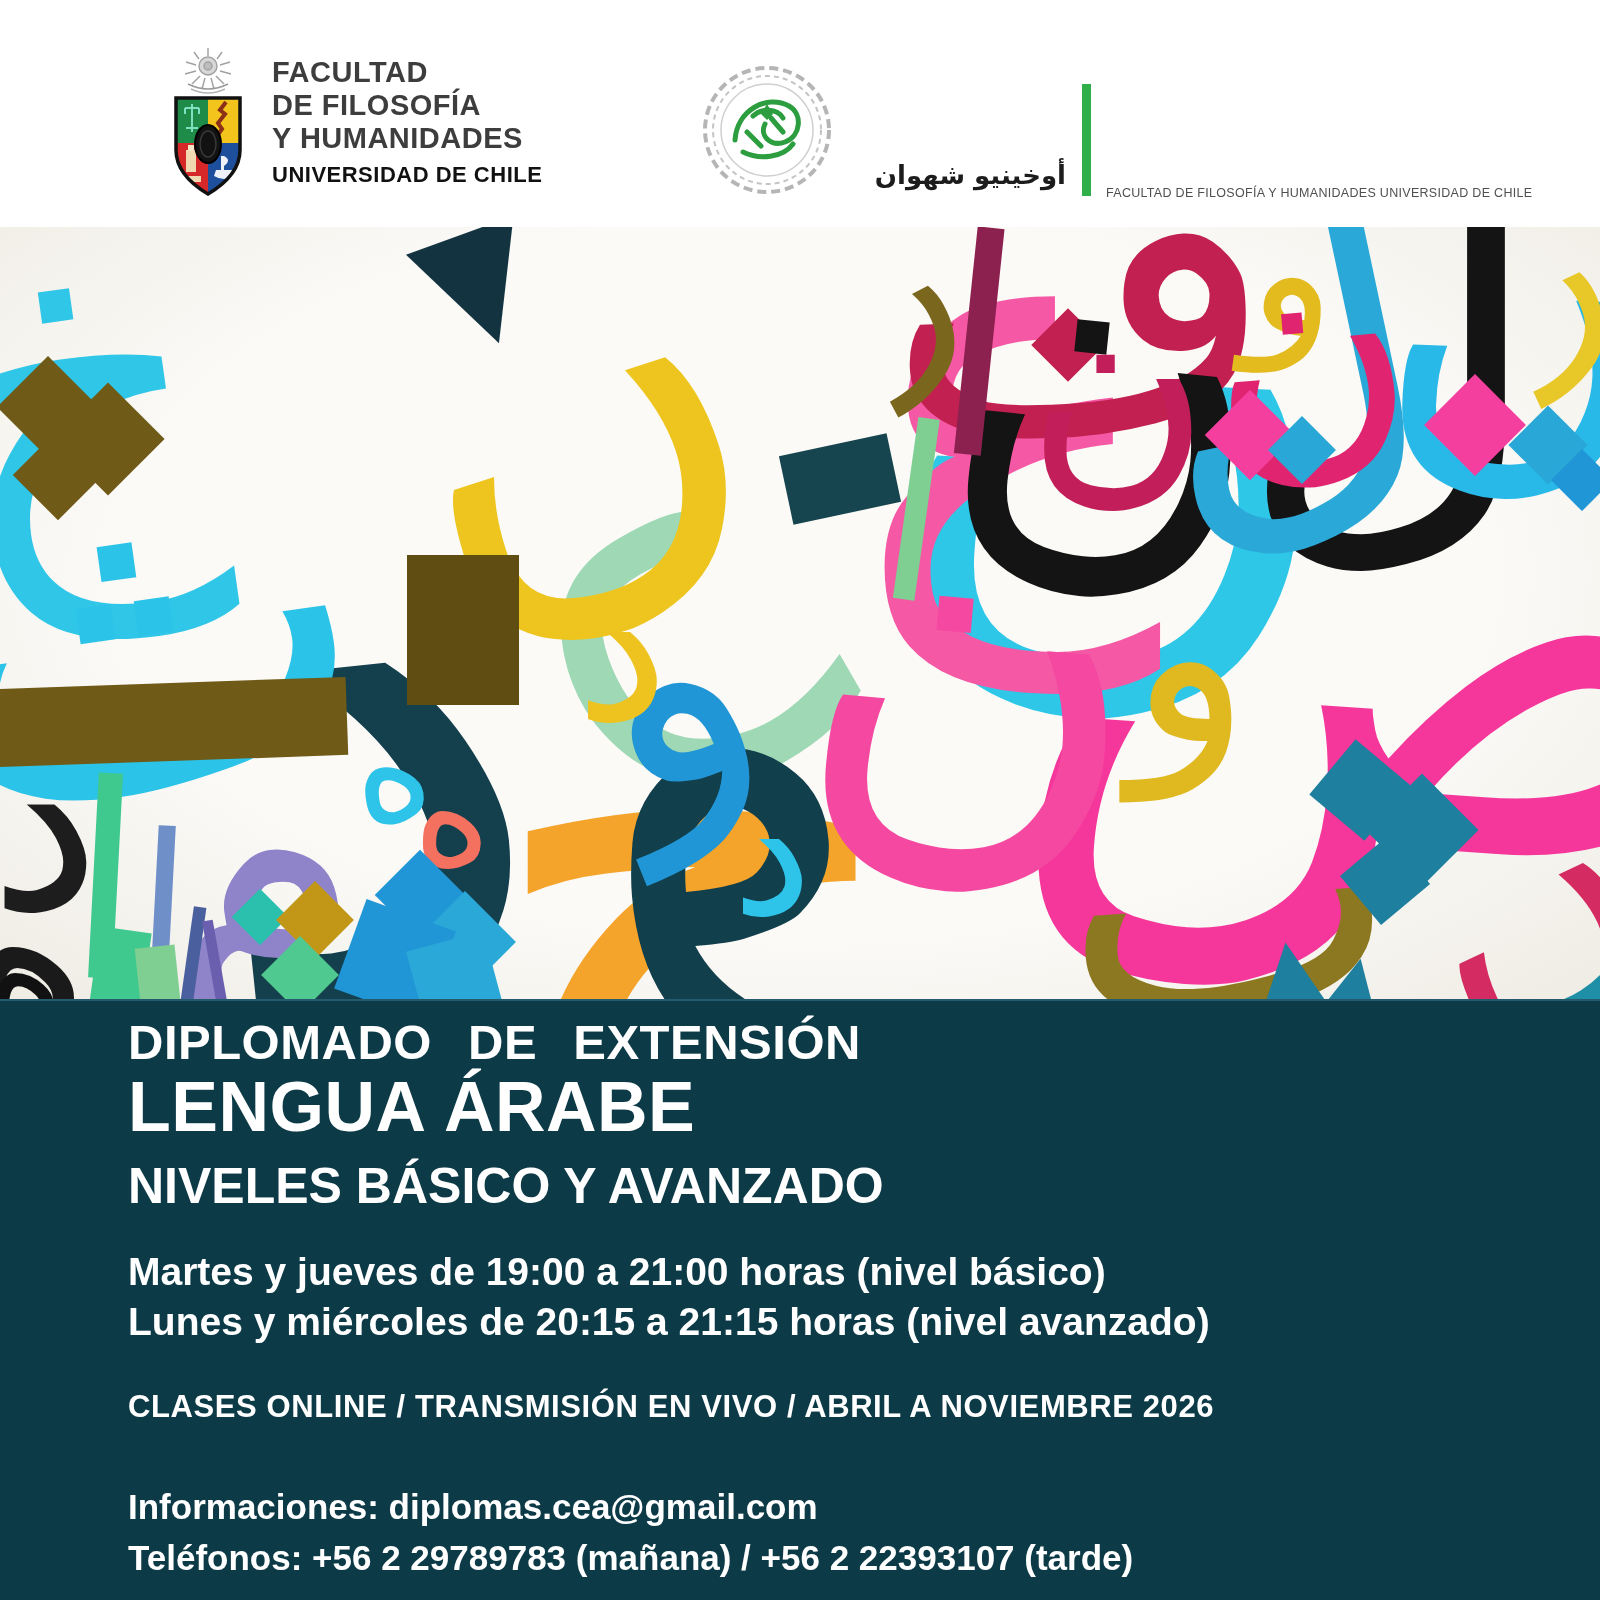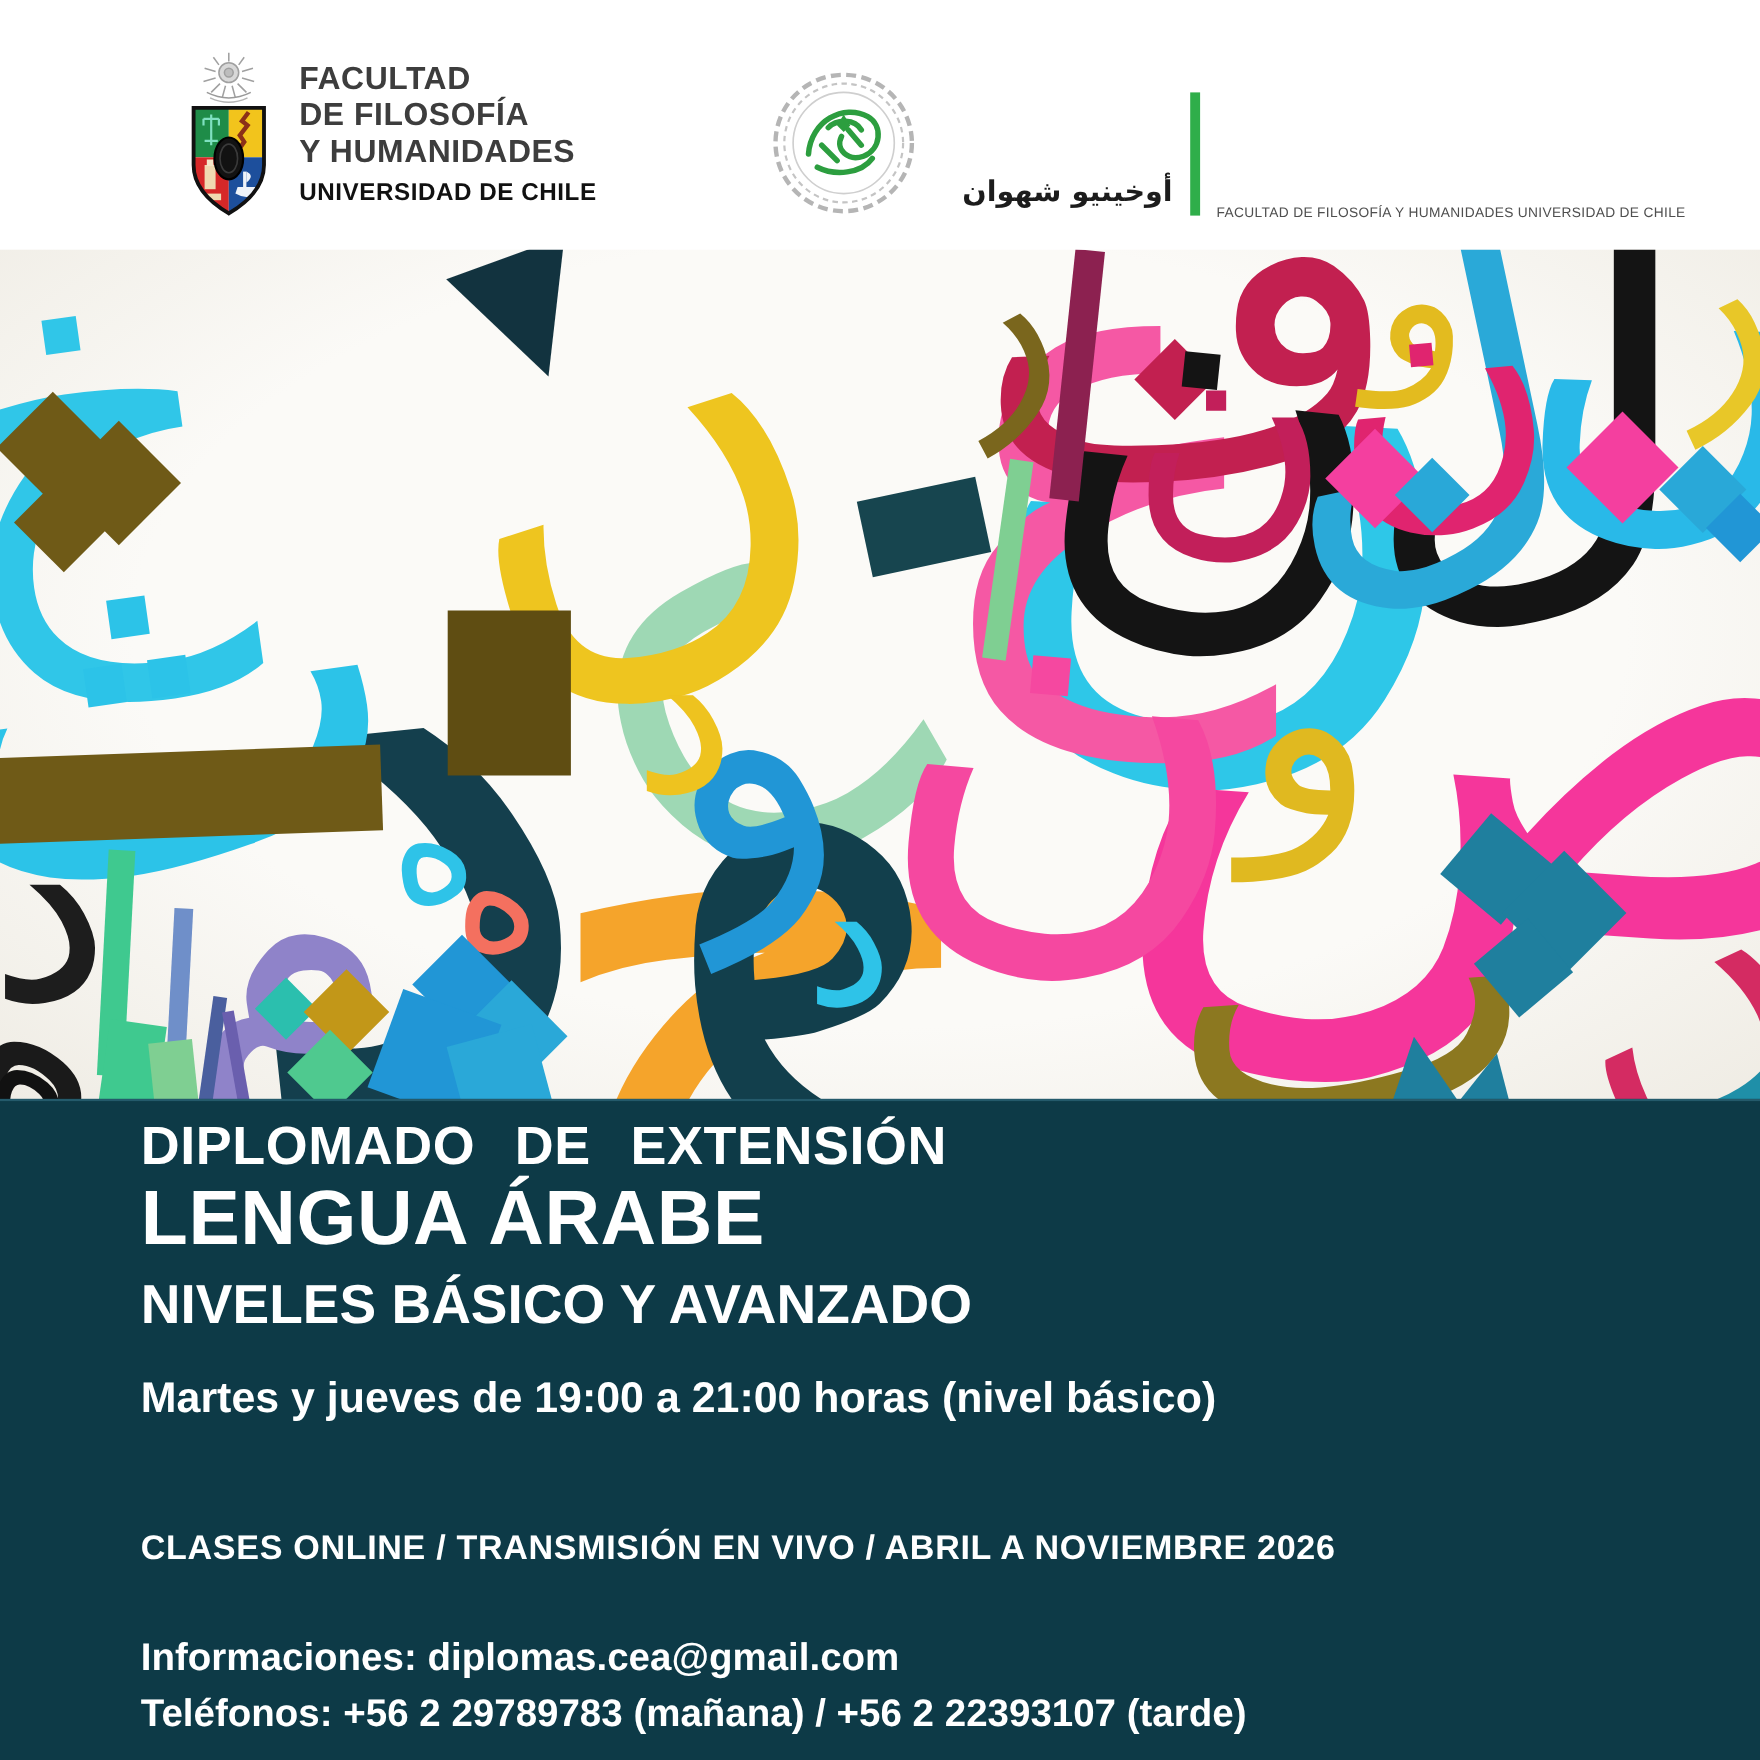--- a/index.html
+++ b/index.html
@@ -201,19 +201,20 @@
       <div class="glyph" style="font-size: 110px; color: rgb(31, 127, 158); left: 1290px; top: 748px; transform: translate(-50%, -50%) rotate(-8deg);">▲</div>
       <div class="glyph" style="font-size: 90px; color: rgb(31, 127, 158); left: 1355px; top: 758px; transform: translate(-50%, -50%) rotate(12deg);">▲</div>
     </div>
 
   <div class="band">
     <div class="kicker">DIPLOMADO DE EXTENSIÓN</div>
     <div class="title">LENGUA ÁRABE</div>
     <div class="subtitle">NIVELES BÁSICO Y AVANZADO</div>
     <div class="schedule">
       <div>Martes y jueves de 19:00 a 21:00 horas (nivel básico)</div>
+      <div>Lunes y miércoles de 20:15 a 21:15 horas (nivel avanzado)</div>
     </div>
     <div class="mode">CLASES ONLINE / TRANSMISIÓN EN VIVO / ABRIL A NOVIEMBRE 2026</div>
     <div class="infoline">Informaciones: diplomas.cea@gmail.com</div>
     <div class="phones">Teléfonos: +56 2 29789783 (mañana) / +56 2 22393107 (tarde)</div>
   </div>
 
 </div>
 
 </body></html>

